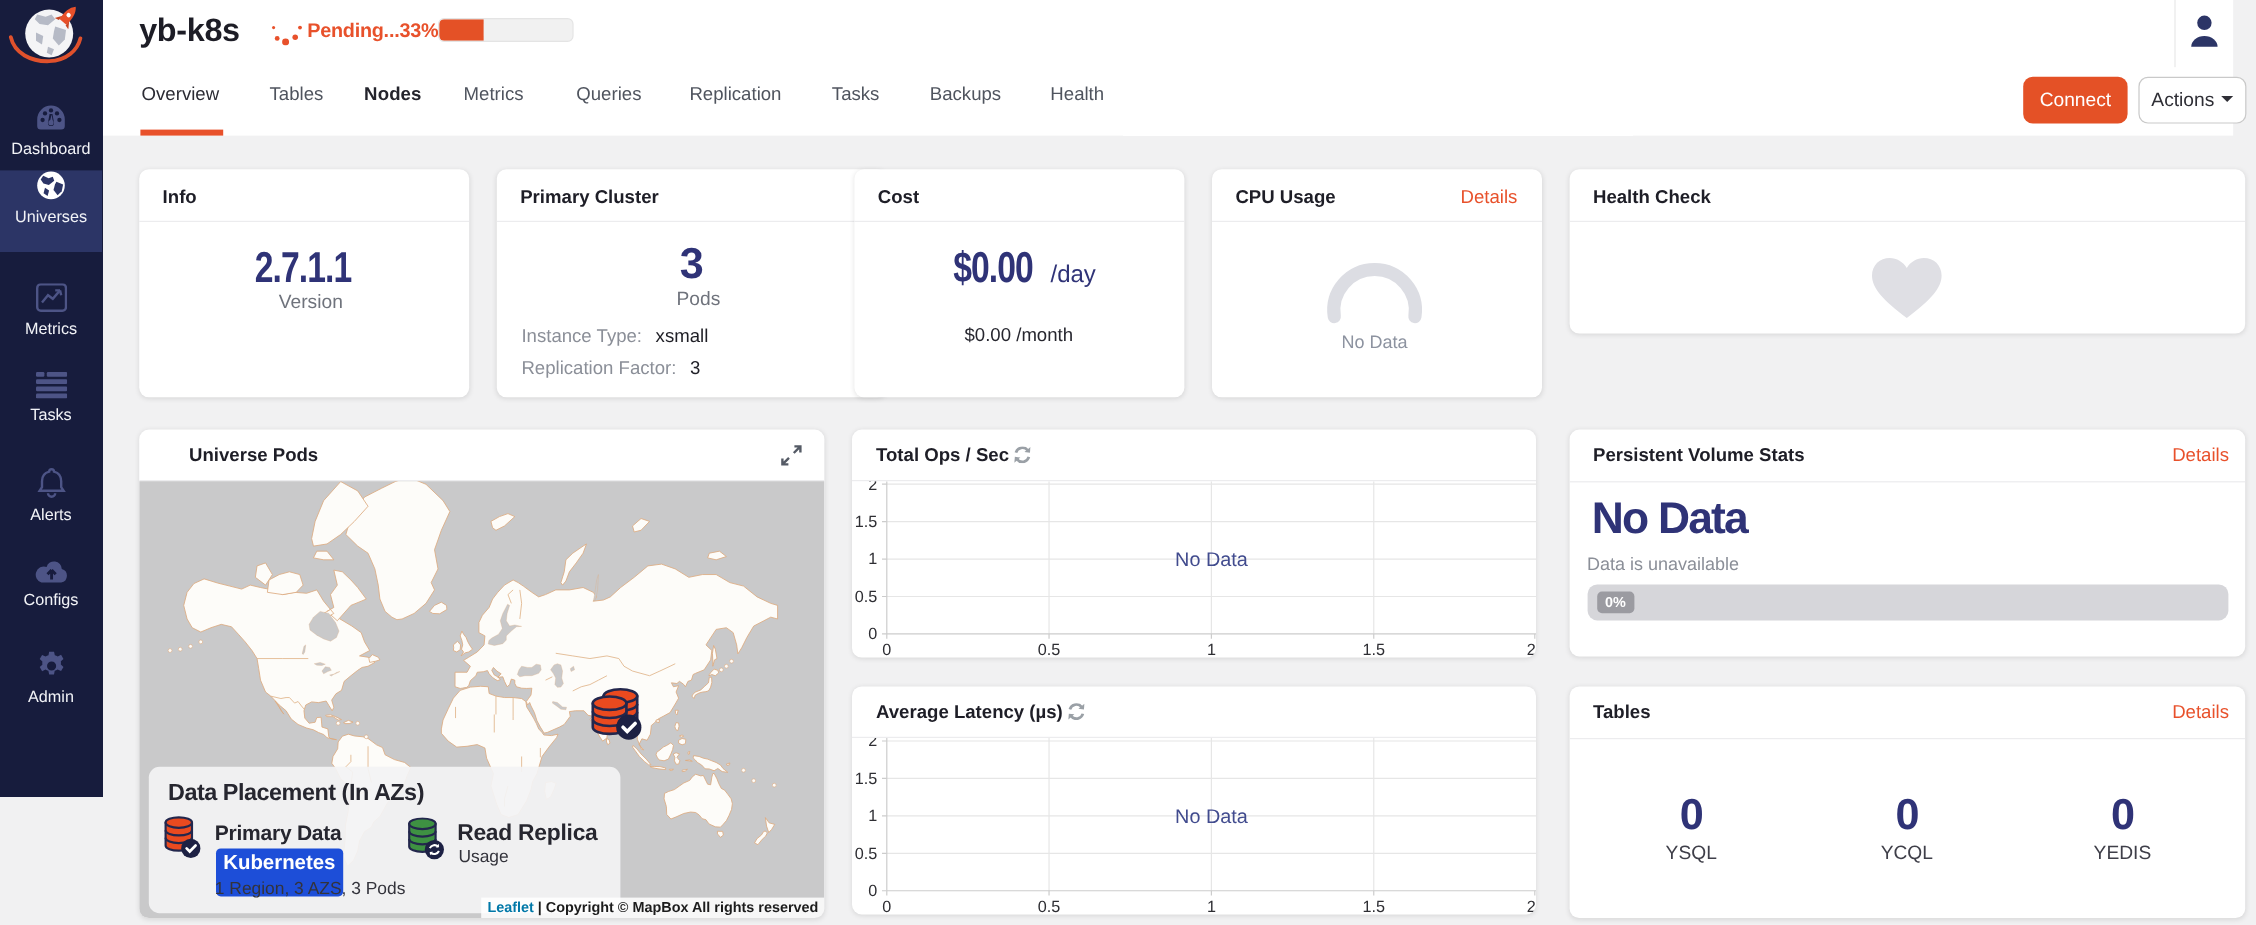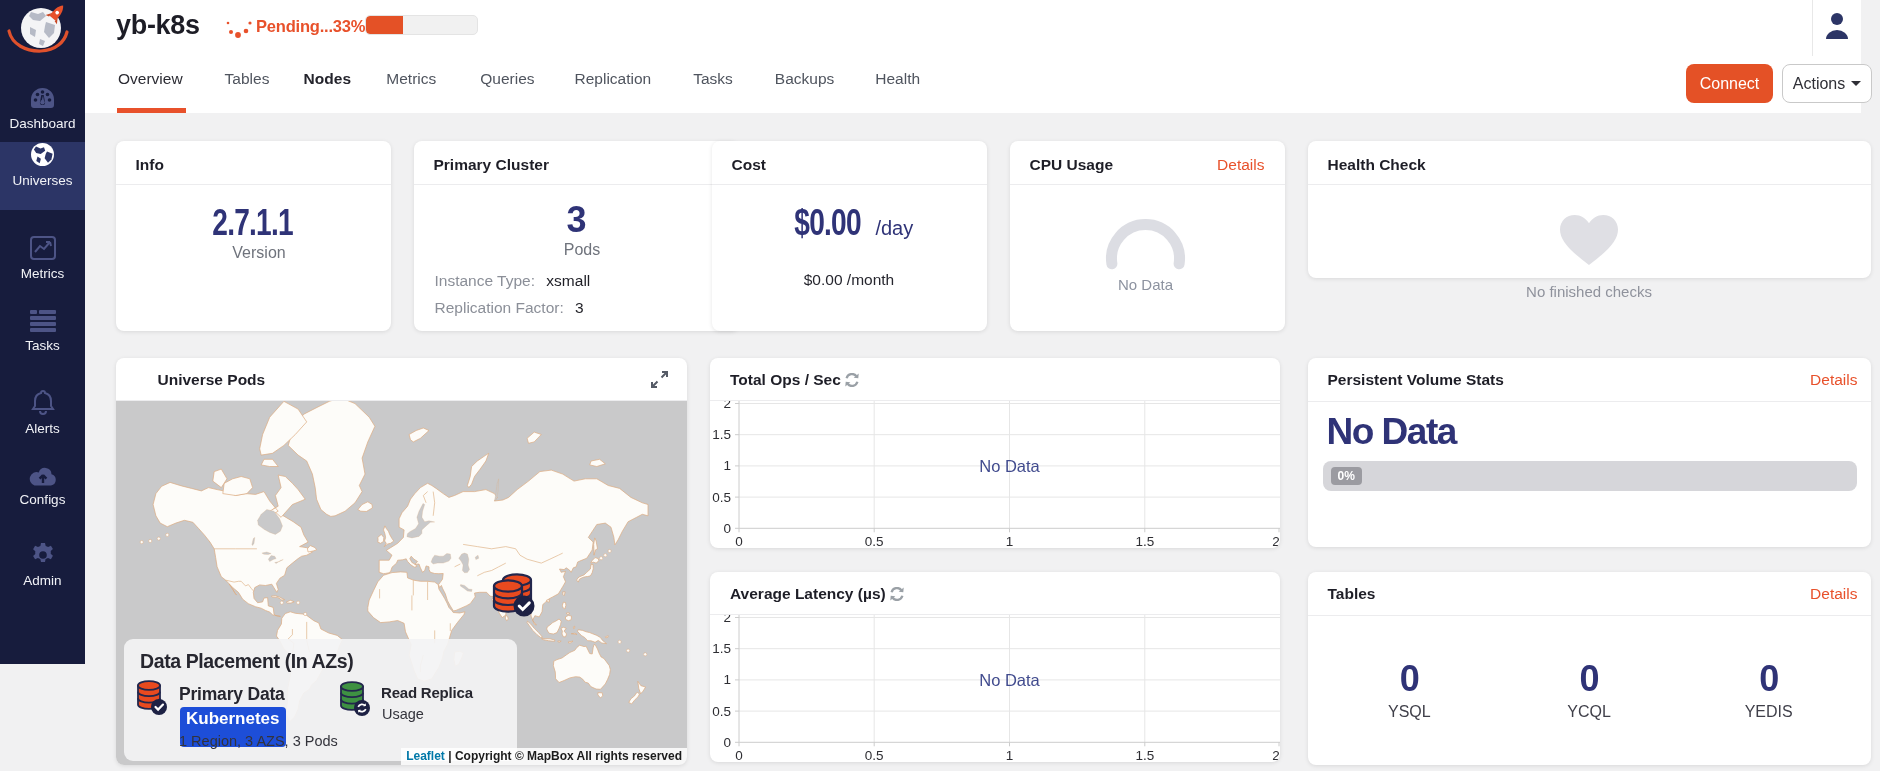--- a/index.html
+++ b/index.html
@@ -160,21 +160,20 @@
         <path d="M 101.9 78.8 A 34 34 0 1 1 169.1 78.8" fill="none" stroke="#dcdde3" stroke-width="11" stroke-linecap="round"></path>
         <text x="135.5" y="105" text-anchor="middle" font-size="15" fill="#8d93a0">No Data</text>
       </svg>
   </div>
   <div class="card" style="left:1222.5px;top:28px;width:563px;height:137px;">
     <div class="chead" style="line-height:47px;">Health Check</div>
     <div style="text-align:center;padding-top:29px;">
       <svg width="60" height="52" viewBox="0 0 60 52">
           <path d="M30 51 C10 36 1 26 1 15.5 C1 7 7.5 1 15.8 1 C21.5 1 27 4.3 30 9.3 C33 4.3 38.5 1 44.2 1 C52.5 1 59 7 59 15.5 C59 26 50 36 30 51Z" fill="#dfdfe4"></path>
         </svg>
-      <div style="margin-top:13px;font-size:15px;color:#8f929c;">No finished checks</div>
     </div>
   </div>
 
   <div class="card" style="left:30.5px;top:244.5px;width:571.5px;height:407.5px;overflow:hidden;">
     <div class="chead" style="height:43px;line-height:43px;padding-left:42px;">Universe Pods
       <svg style="position:absolute;right:18px;top:12px;" width="19" height="19" viewBox="0 0 19 19">
           <g stroke="#555b66" stroke-width="2" fill="none">
             <path d="M11.5 7.5 L17 2 M12 2 h5 v5"></path>
             <path d="M7.5 11.5 L2 17 M2 12 v5 h5"></path>
           </g>
@@ -220,21 +219,21 @@
             </g>
             <circle cx="23" cy="27" r="8" fill="#1d2144"></circle>
             <g fill="none" stroke="#fff" stroke-width="1.7">
                 <path d="M19.2 25.8 a4.3 4.3 0 0 1 7.0 -1.2"></path>
                 <path d="M26.8 28.2 a4.3 4.3 0 0 1 -7.0 1.2"></path>
               </g>
             <path d="M26.6 22.2 l0.3 2.8 -2.8 0.2Z" fill="#fff"></path>
               <path d="M19.4 31.8 l-0.3 -2.8 2.8 -0.2Z" fill="#fff"></path>
           </svg>
         </div>
-        <div style="position:absolute;left:257px;top:45px;font-size:15px;font-weight:bold;color:#26262f;letter-spacing:-0.2px;">Read Replica</div>
+        <div style="position:absolute;left:257px;top:45px;font-size:19px;font-weight:bold;color:#26262f;letter-spacing:-0.2px;">Read Replica</div>
         <div style="position:absolute;left:258px;top:67px;font-size:14.5px;color:#33333b;">Usage</div>
       </div>
       <div style="position:absolute;right:0;bottom:0;background:rgba(255,255,255,0.85);font-size:12px;font-weight:bold;color:#1c1c1c;padding:1px 5px 2px;z-index:8;white-space:nowrap;"><span style="color:#0078a8;">Leaflet</span> | Copyright © MapBox All rights reserved</div>
       <svg width="572" height="365" viewBox="0 0 572 365" style="position:absolute;left:0;top:0;">
           <g fill="#fdfcf9" stroke="#dcaa80" stroke-width="0.7" stroke-linejoin="round">
 <path d="M172.2,44.4L177.9,25.3L187.8,13.2L202.0,5.9L213.4,0.3L224.8,-3.3L239.0,2.6L253.2,16.2L258.9,25.3L251.8,40.9L246.1,57.1L249.0,73.1L243.3,84.5L246.1,90.6L239.0,101.8L229.1,110.2L219.1,114.8L214.8,115.4L210.6,113.3L204.9,108.5L200.6,98.2L199.2,86.6L196.4,73.1L190.7,60.0L182.1,54.1Z"></path>
 <path d="M37.1,103.5L39.9,114.8L44.2,122.1L51.3,125.7L59.8,122.1L68.4,119.3L76.9,121.3L82.6,127.5L88.3,133.9L94.0,141.1L98.2,147.8L99.6,156.2L101.1,165.8L105.3,175.7L109.6,179.1L116.7,186.5L122.4,191.3L126.7,198.2L132.4,202.7L139.5,205.7L145.2,207.2L149.4,209.4L153.7,211.1L156.5,213.7L162.2,215.1L164.4,215.4L159.4,214.4L158.0,213.0L157.2,206.4L152.3,204.9L151.6,196.7L148.0,197.0L146.6,200.9L141.6,201.7L138.0,197.4L137.3,191.3L138.8,186.5L143.7,183.9L149.4,184.5L155.8,183.2L158.0,186.8L160.8,191.3L162.2,188.4L160.4,182.4L163.9,177.2L168.6,174.3L170.8,166.8L176.4,162.1L182.1,157.6L185.7,155.2L190.7,154.2L196.4,151.0L190.7,146.7L183.6,145.6L192.1,141.1L187.8,133.9L185.0,126.2L177.2,120.7L165.8,113.9L159.4,106.9L153.7,100.0L148.0,90.6L139.5,93.4L129.5,92.6L119.6,94.5L111.0,90.6L101.1,88.6L92.5,86.6L85.4,89.9L75.5,87.4L65.5,84.9L54.1,81.4L45.6,85.3L39.9,92.6Z"></path>
 <path d="M113.2,183.2L116.0,187.3L119.6,192.8L120.6,194.1L118.8,192.0L116.7,188.1L114.2,184.1Z"></path>
 <path d="M165.8,217.3L169.3,212.5L174.3,210.8L179.3,212.3L186.4,213.0L190.7,214.4L197.8,219.7L202.8,222.0L204.9,228.0L212.7,232.0L221.2,234.4L226.5,238.7L223.4,245.2L220.5,253.3L217.7,260.1L212.0,262.4L207.0,267.9L200.6,279.5L195.6,283.8L193.5,288.3L187.8,292.0L183.6,299.8L182.1,308.2L178.6,316.0L173.6,320.8L170.0,312.6L171.5,299.8L171.9,286.5L174.3,274.4L176.2,261.6L173.6,253.3L167.6,247.4L163.6,239.4L160.5,235.1L161.5,229.4L165.4,223.0Z"></path>
 <path d="M267.5,174.3L276.0,171.6L284.5,170.9L290.9,171.3L291.6,176.9L297.3,179.1L304.4,180.3L311.6,180.3L318.7,181.1L322.2,183.6L322.9,188.1L325.8,192.8L328.6,197.4L331.0,202.0L332.9,206.4L335.7,209.4L337.2,211.5L343.6,212.0L349.0,210.8L347.8,213.7L341.4,221.6L335.7,229.4L333.6,236.5L331.5,243.7L327.9,250.3L326.5,257.0L322.9,266.3L315.8,277.8L308.0,280.3L301.6,277.8L298.0,269.5L293.1,254.0L295.2,243.7L289.5,230.8L288.1,222.3L281.7,219.5L273.2,220.9L264.6,221.6L257.5,216.6L251.8,210.1L251.8,206.4L253.2,199.0L257.5,189.7L261.8,180.8Z"></path>
@@ -427,20 +426,21 @@
           <text x="566" y="145" text-anchor="middle">2</text>
       </g>
       <text x="299.5" y="71" text-anchor="middle" font-size="16.5" fill="#414b8e">No Data</text>
     </svg>
   </div>
 
   <div class="card" style="left:1222.5px;top:244.5px;width:563px;height:189px;">
     <div class="chead">Persistent Volume Stats<span class="details" style="right:13px;">Details</span></div>
     <div style="padding:9px 14px 0 15px;">
       <div style="font-size:37px;font-weight:bold;color:#2f3377;letter-spacing:-1.5px;padding-left:4px;">No Data</div>
+      <div style="margin-top:9px;font-size:15px;color:#8b8f98;">Data is unavailable</div>
       <div style="margin-top:8px;height:30px;background:#d6d6da;border-radius:8px;position:relative;">
         <span style="position:absolute;left:8px;top:6px;background:#9b9ba1;color:#fff;font-size:12px;font-weight:bold;padding:2px 7px;border-radius:4px;">0%</span>
       </div>
     </div>
   </div>
 
   <div class="card" style="left:1222.5px;top:458.5px;width:563px;height:193px;">
     <div class="chead">Tables<span class="details" style="right:13px;">Details</span></div>
     <div style="display:flex;margin:0 12px;padding-top:42px;text-align:center;">
       <div style="flex:1;">

